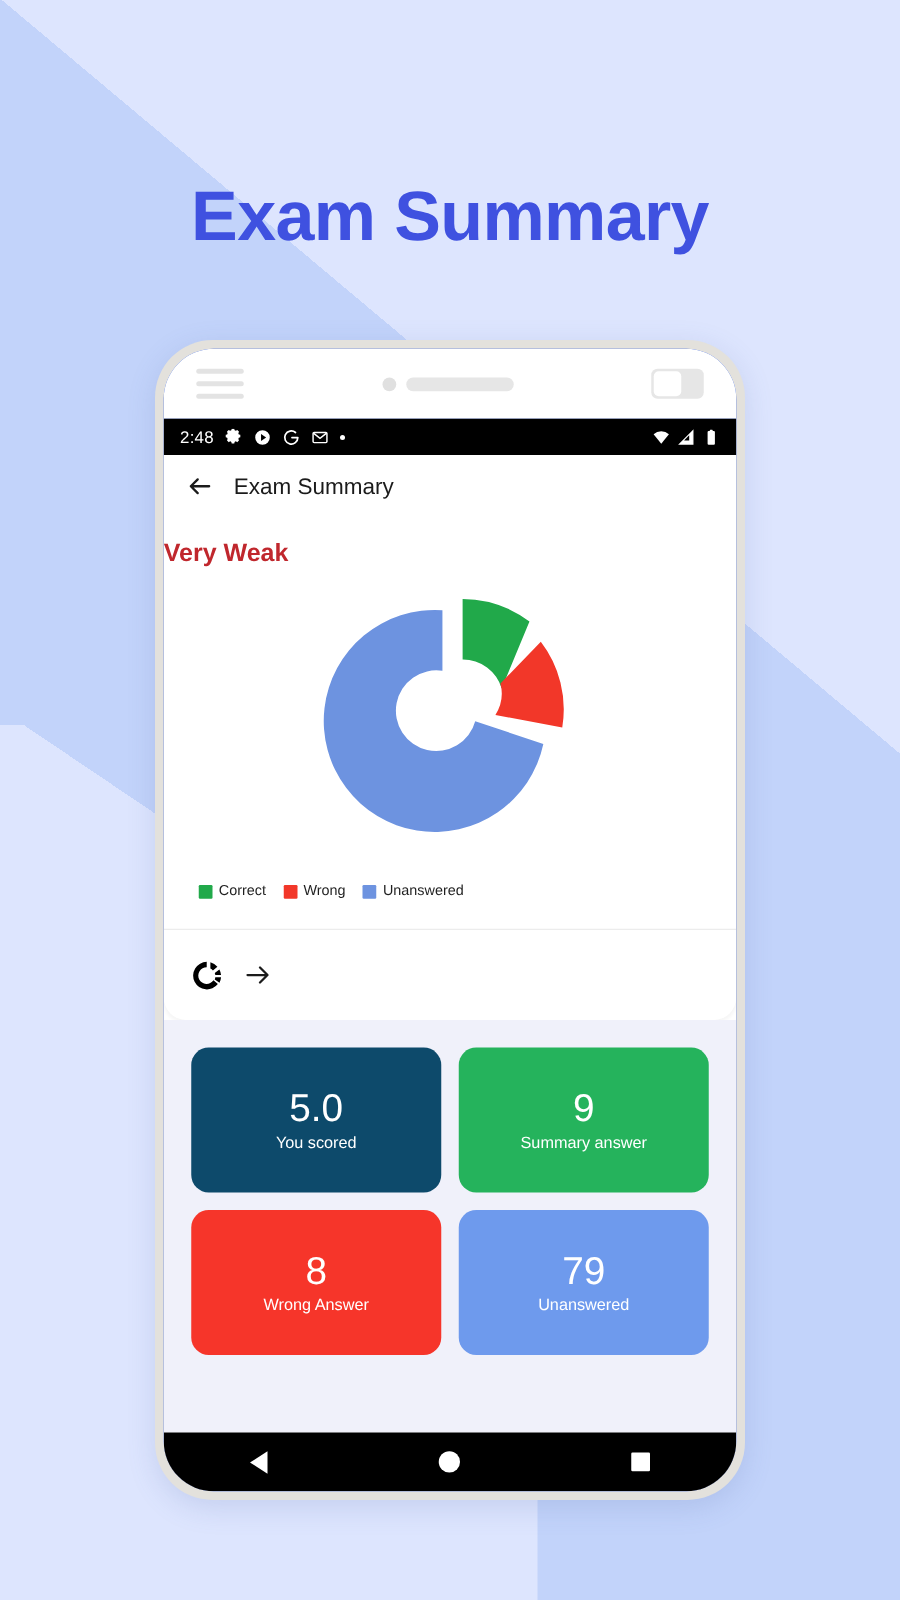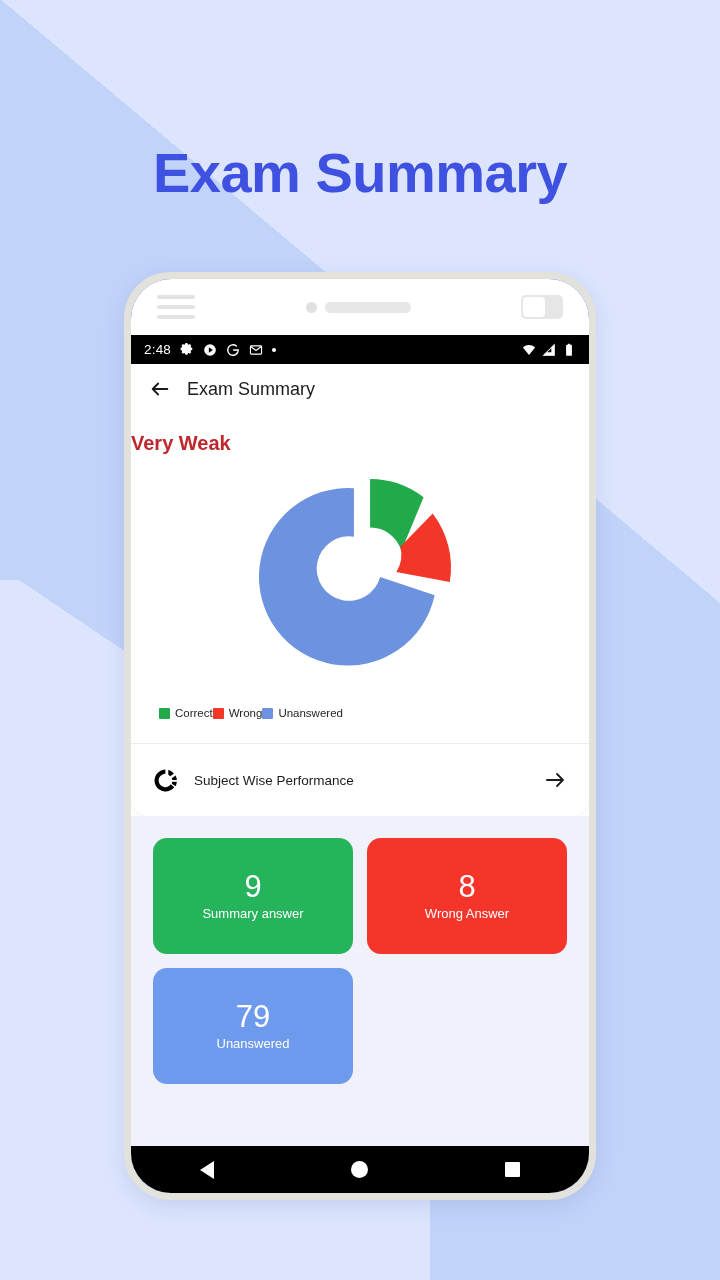--- a/index.html
+++ b/index.html
@@ -98,21 +98,21 @@
     text-align: left; color: #c0272d;
     font-size: 20px; font-weight: 700; margin-top: 18px;
   }
 
   .chart-wrap {
     display: flex; align-items: center; justify-content: center;
     margin-top: 6px; height: 232px;
   }
 
   .legend {
-    display: flex; align-items: center; gap: 0;
+    display: flex; align-items: center; gap: 14px;
     padding: 14px 0 0 28px; font-size: 11.5px; color: #1f1f1f;
   }
   .legend-item { display: flex; align-items: center; gap: 5px; }
   .swatch { width: 11px; height: 11px; border-radius: 1px; display: block; }
 
   .divider { height: 1px; background: #ececec; margin: 24px 0 0 0; }
 
   .swp-card {
     background: #fff; border-radius: 0 0 18px 18px;
     padding: 0 22px; height: 72px;
@@ -263,27 +263,30 @@
 
       <div class="divider"></div>
 
       <div class="swp-card">
         <svg width="27" height="27" viewBox="0 0 24 24">
           <path d="M11 2.2A9.8 9.8 0 1 0 18.9 18l-3.1-2.7A5.9 5.9 0 1 1 11 6.1z" fill="#000"></path>
           <path d="M13.6 2.4a9.8 9.8 0 0 1 5 3.3l-3.2 2.6a5.8 5.8 0 0 0-1.8-1.3z" fill="#000"></path>
           <path d="M20 7.6a9.8 9.8 0 0 1 1.2 3.9h-4.1a5.8 5.8 0 0 0-.4-1.4z" fill="#000"></path>
           <path d="M21.2 13.2a9.8 9.8 0 0 1-1.1 3.8l-3.4-2.2c.2-.5.3-1 .4-1.6z" fill="#000"></path>
         </svg>
-        <span class="swp-label">Subject Wise Performance</span>
         <svg width="24" height="24" viewBox="0 0 24 24" fill="none" stroke="#1b1b1b" stroke-width="1.8" stroke-linecap="round" stroke-linejoin="round">
           <path d="M4 12h16M14 6l6 6-6 6"></path>
         </svg>
       </div>
 
       <div class="stats">
+        <div class="stat-card" style="background:#0d4a6b">
+          <span class="stat-value">5.0</span>
+          <span class="stat-label">You scored</span>
+        </div>
         <div class="stat-card" style="background:#25b35c">
           <span class="stat-value">9</span>
           <span class="stat-label">Summary answer</span>
         </div>
         <div class="stat-card" style="background:#f6352a">
           <span class="stat-value">8</span>
           <span class="stat-label">Wrong Answer</span>
         </div>
         <div class="stat-card" style="background:#6e9aed">
           <span class="stat-value">79</span>

